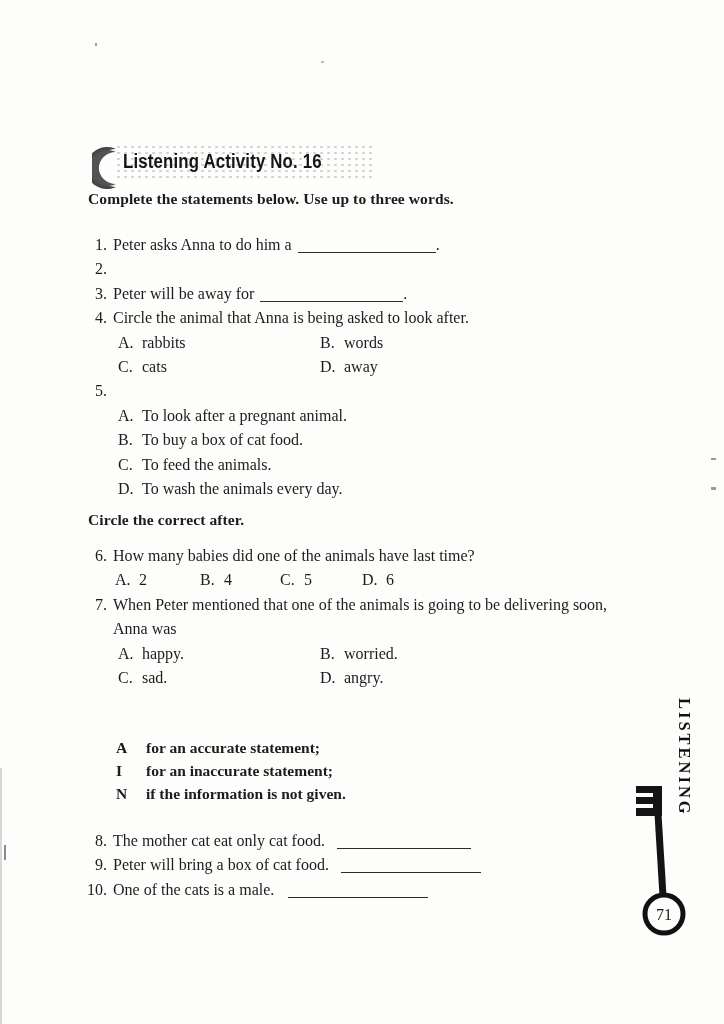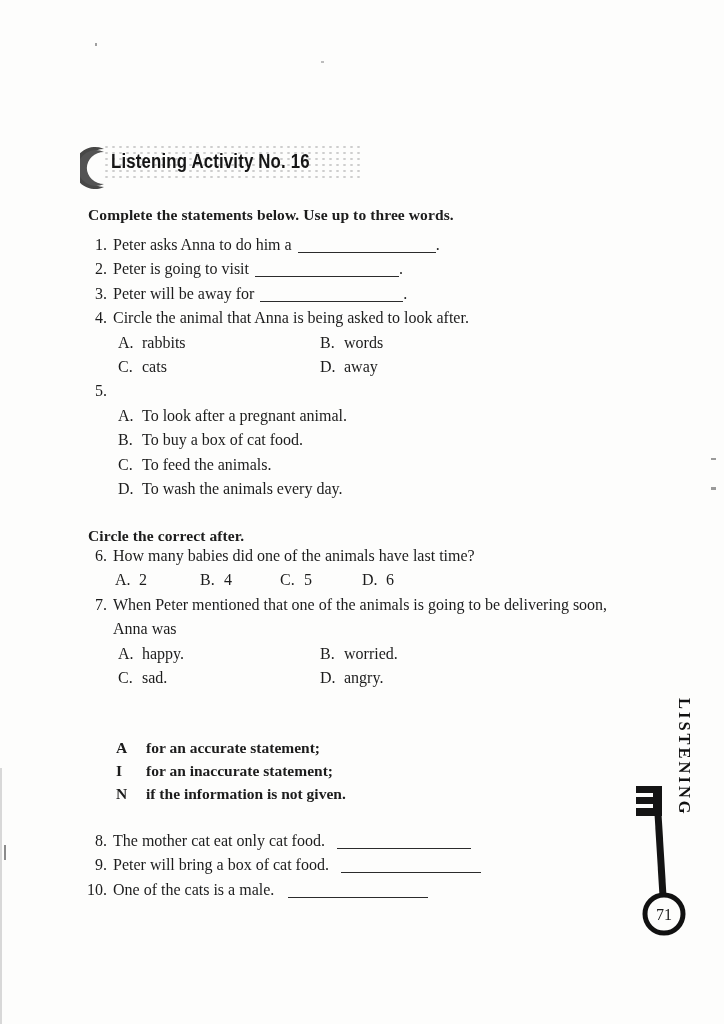--- a/index.html
+++ b/index.html
@@ -8,21 +8,21 @@
     position:relative;
     background:#fdfdfc;
     color:#1c1c1c;
     font-family:"Liberation Serif", serif;
     font-size:16px;
     overflow:hidden;
   }
   .page { position:absolute; inset:0; }
 
   
-  .title-row { position:absolute; left:80px; top:144px; display:flex; align-items:flex-start; }
+  .title-row { position:absolute; left:92px; top:144px; display:flex; align-items:flex-start; }
   .crescent { margin-top:2px; margin-right:-7px; flex:none; opacity:.88; }
   .title-box {
     padding:6px 16px 9px 8px;
     background-image:radial-gradient(rgba(95,95,95,.30) 1px, transparent 1.5px);
     background-size:7px 6px;
   }
   .page-title {
     display:inline-block;
     font-family:"Liberation Sans", sans-serif;
     font-weight:bold;
@@ -32,21 +32,20 @@
     transform:scaleX(.84);
     transform-origin:left center;
     white-space:nowrap;
   }
 
   
   .instr {
     position:absolute; left:88px;
     font-weight:bold; font-size:15.5px;
     letter-spacing:.1px;
-    margin-top:16px;
   }
   .instr.i1 { top:190px; }
   .instr.i2 { top:511px; }
   .instr.i3 { top:714px; }
 
   
   .rows { position:absolute; left:57px; width:600px; }
   .rows.r-fill   { top:233px; }
   .rows.r-circle { top:544px; }
   .rows.r-ain    { top:829px; }
@@ -117,21 +116,20 @@
 
   <p class="instr i1">Complete the statements below. Use up to three words.</p>
 
   <div class="rows r-fill">
     <div class="q-row">
       <span class="q-num">1.</span>
       <span class="q-text"><span>Peter asks Anna to do him a</span><span class="blank" style="width:138px"></span><span>.</span></span>
     </div>
     <div class="q-row">
       <span class="q-num">2.</span>
-      <span class="q-text"><span>Peter is going to visit</span><span class="blank" style="width:144px"></span><span>.</span></span>
     </div>
     <div class="q-row">
       <span class="q-num">3.</span>
       <span class="q-text"><span>Peter will be away for</span><span class="blank" style="width:143px"></span><span>.</span></span>
     </div>
 
     <div class="q-row">
       <span class="q-num">4.</span>
       <span class="q-text">Circle the animal that Anna is being asked to look after.</span>
     </div>

